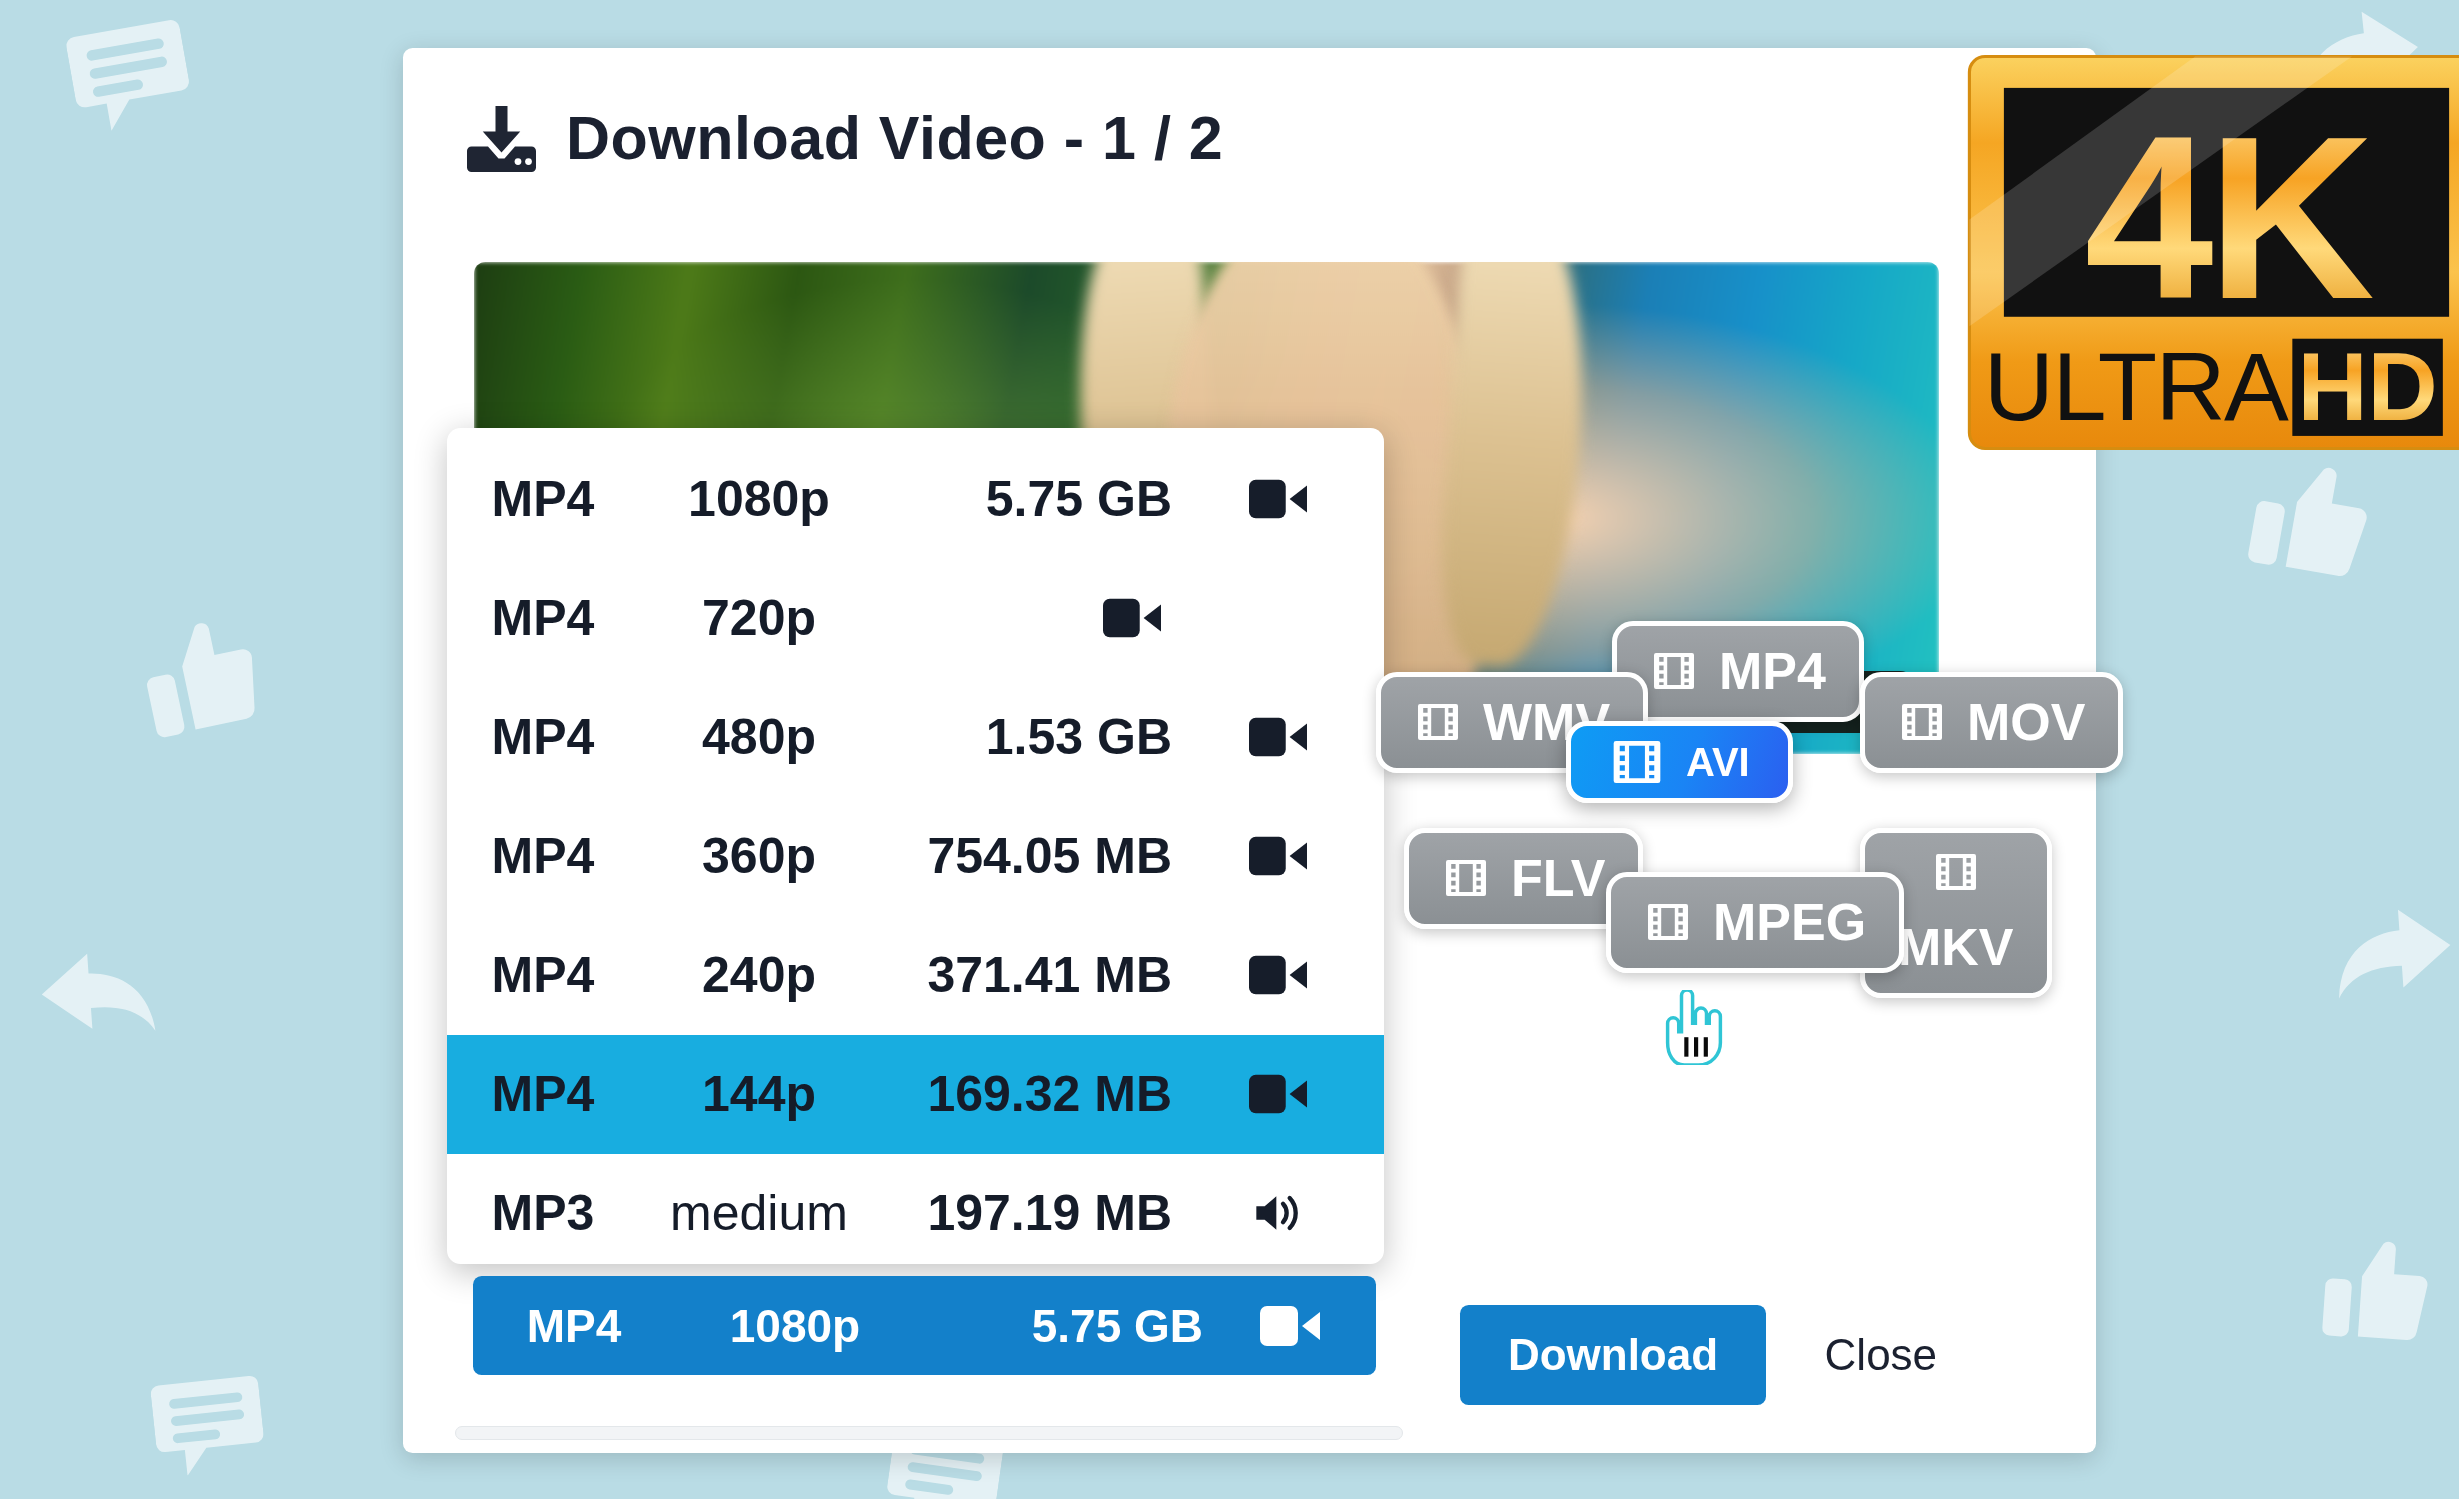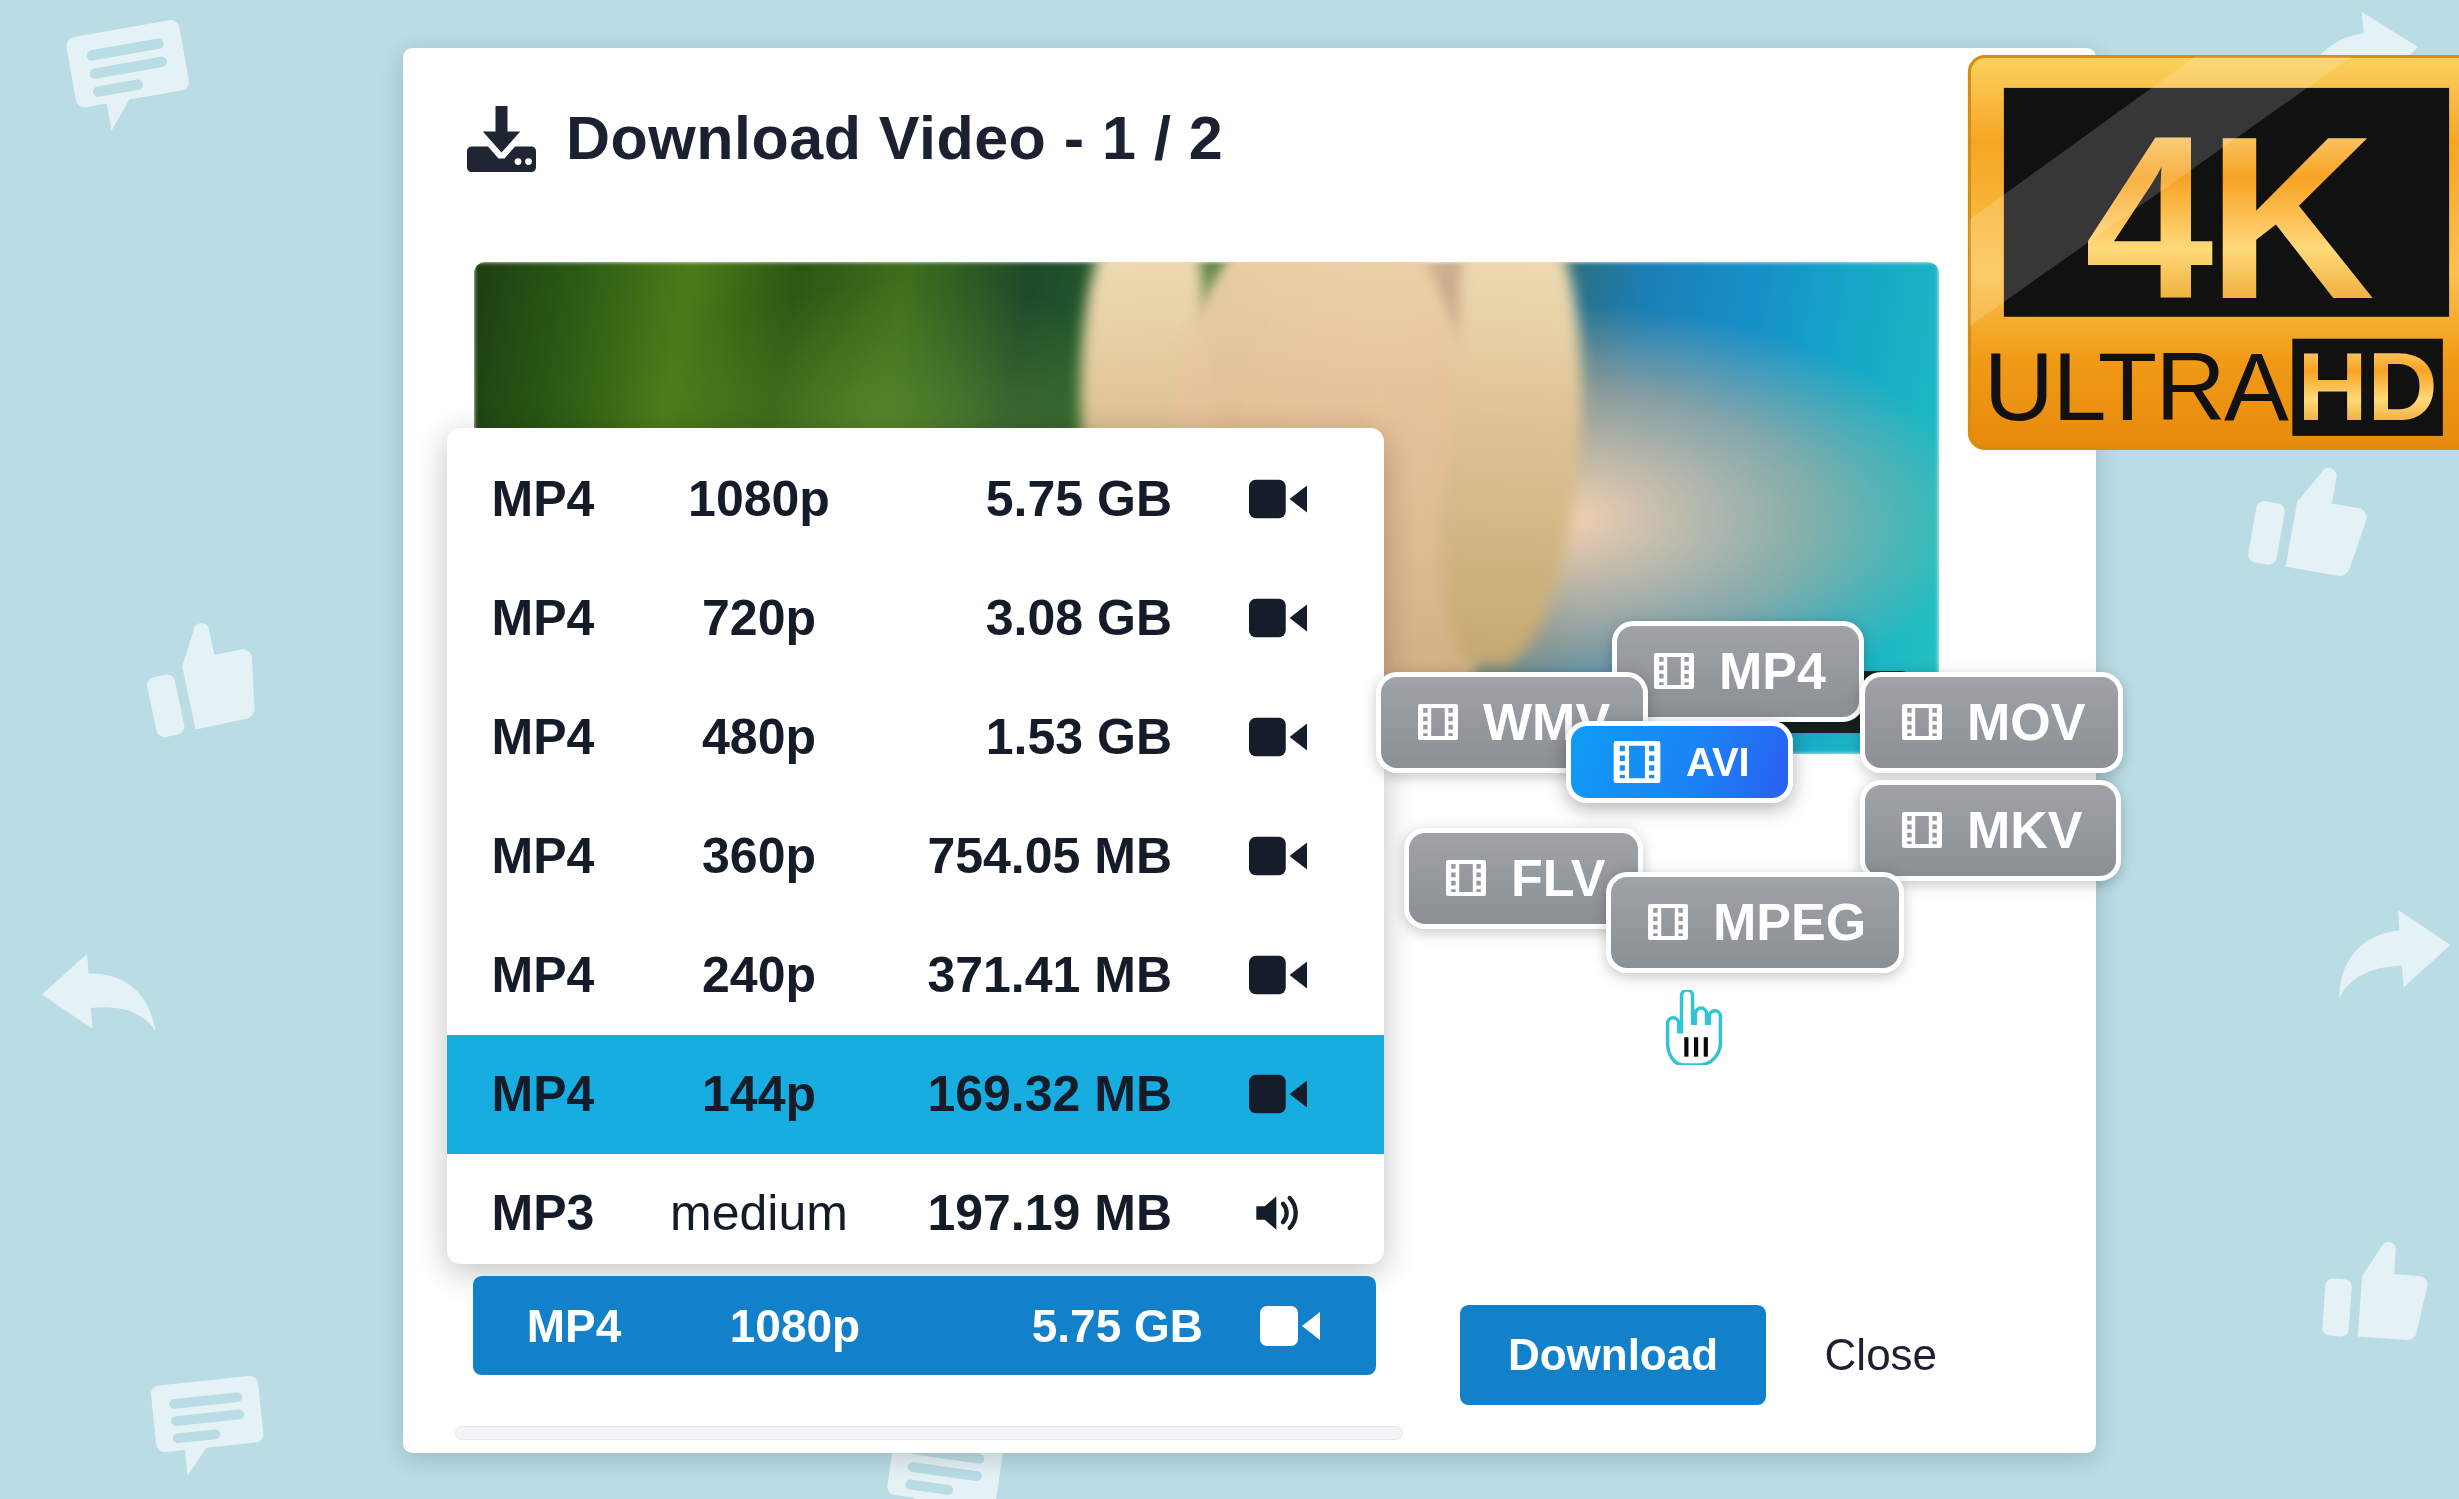--- a/index.html
+++ b/index.html
@@ -387,21 +387,21 @@
 
   <div class="chip" style="left:1376px; top:828px;margin-left:28px;">
     <span class="film">
       <svg viewBox="0 0 24 24">
           <path d="M3 3h18a1 1 0 0 1 1 1v16a1 1 0 0 1-1 1H3a1 1 0 0 1-1-1V4a1 1 0 0 1 1-1zm1.6 2v2.4h2.2V5H4.6zm0 4.2v2.4h2.2V9.2H4.6zm0 4.2v2.4h2.2v-2.4H4.6zm0 4.2V19h2.2v-1.4H4.6zM17.2 5v2.4h2.2V5h-2.2zm0 4.2v2.4h2.2V9.2h-2.2zm0 4.2v2.4h2.2v-2.4h-2.2zm0 4.2V19h2.2v-1.4h-2.2zM8.6 5v14h6.8V5H8.6z"></path>
         </svg>
     </span>
     <span>FLV</span>
   </div>
 
-  <div class="chip" style="left:1860px; top:780px;">
+  <div class="chip" style="left:1860px; top:828px;flex-direction:column;">
     <span class="film">
       <svg viewBox="0 0 24 24">
           <path d="M3 3h18a1 1 0 0 1 1 1v16a1 1 0 0 1-1 1H3a1 1 0 0 1-1-1V4a1 1 0 0 1 1-1zm1.6 2v2.4h2.2V5H4.6zm0 4.2v2.4h2.2V9.2H4.6zm0 4.2v2.4h2.2v-2.4H4.6zm0 4.2V19h2.2v-1.4H4.6zM17.2 5v2.4h2.2V5h-2.2zm0 4.2v2.4h2.2V9.2h-2.2zm0 4.2v2.4h2.2v-2.4h-2.2zm0 4.2V19h2.2v-1.4h-2.2zM8.6 5v14h6.8V5H8.6z"></path>
         </svg>
     </span>
     <span>MKV</span>
   </div>
 
   <div class="chip" style="left:1606px; top:872px;">
     <span class="film">
@@ -443,21 +443,20 @@
             <rect x="0" y="0" width="19" height="20" rx="3.5"></rect>
             <path d="M21 10 30 3v14z"></path>
           </svg>
       </span>
     </span>
   </div>
 
   <div class="dd-row">
     <span class="c1">MP4</span>
     <span class="c2">720p</span>
-    <span class="c3">3.08 GB</span>
     <span class="c4">
       <span class="cam">
         <svg viewBox="0 0 30 20">
             <rect x="0" y="0" width="19" height="20" rx="3.5"></rect>
             <path d="M21 10 30 3v14z"></path>
           </svg>
       </span>
     </span>
   </div>
 

